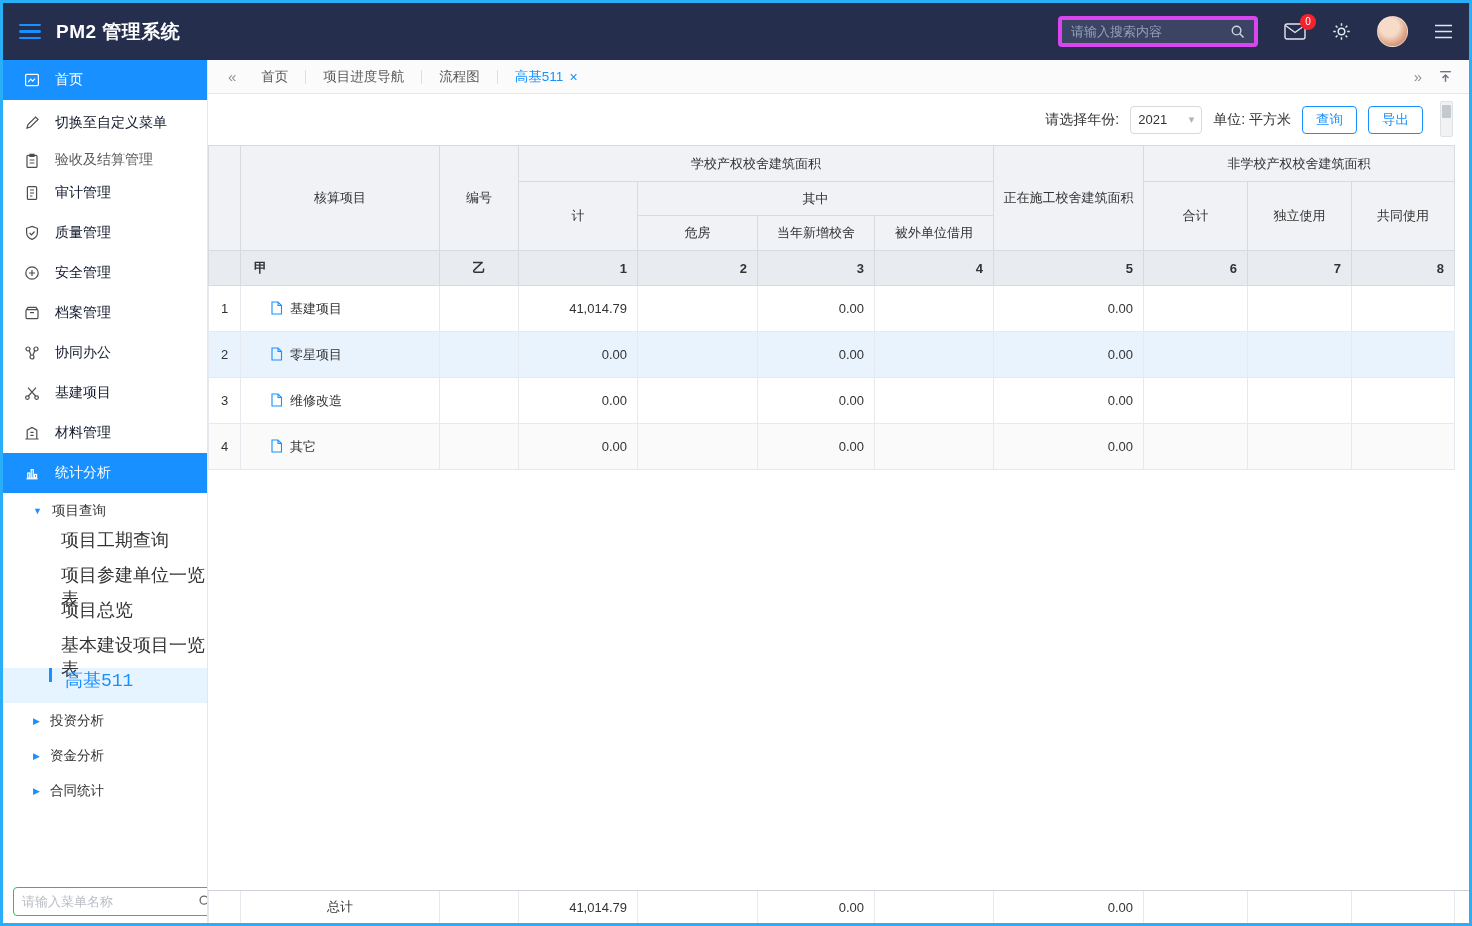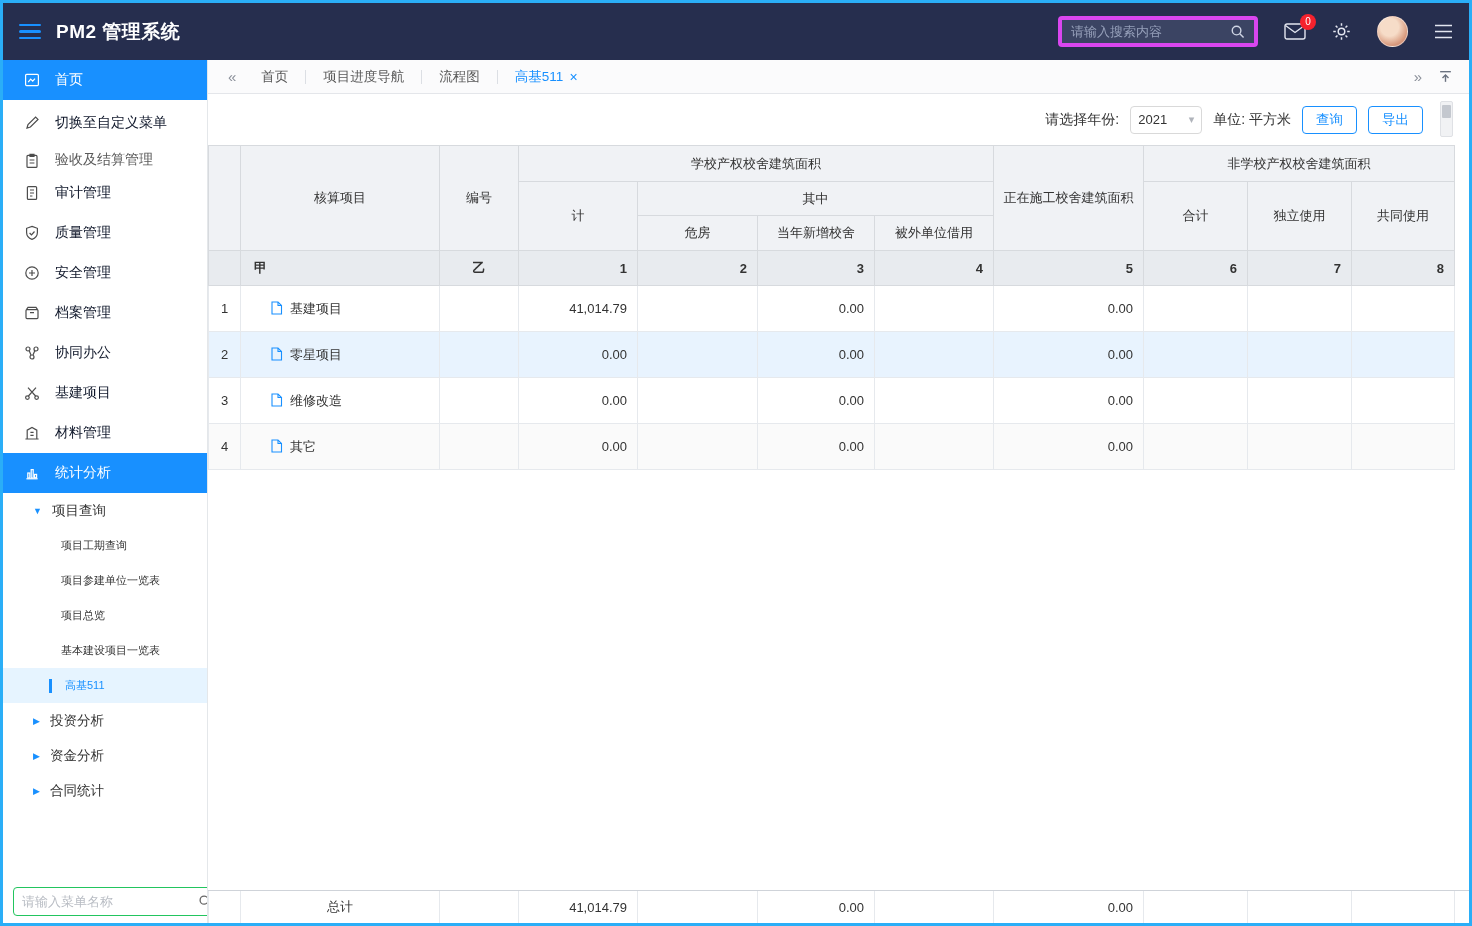--- a/index.html
+++ b/index.html
@@ -26,21 +26,21 @@
   
   .sidebar { width:205px; flex:none; background:#fff; border-right:1px solid #e4e7ea; position:relative; overflow:hidden; }
   .menu-item { height:40px; display:flex; align-items:center; gap:14px; padding:0 10px 0 20px; font-size:14px; color:#0f172a; cursor:pointer; }
   .menu-item .ico { width:18px; display:flex; justify-content:center; color:#4d4d4d; flex:none; }
   .menu-item.active { background:#1890ff; color:#fff; }
   .menu-item.active .ico { color:#fff; }
   .menu-item.tall { height:45px; }
   .menu-item.clipped { height:28px; overflow:hidden; align-items:flex-end; padding-bottom:4px; color:#5a5a5a; }
   .sub-group { height:35px; display:flex; align-items:center; gap:10px; padding-left:30px; font-size:13.5px; color:#333; cursor:pointer; }
   .sub-group .arr { color:#1890ff; font-size:9px; }
-  .sub-item { height:35px; display:flex; align-items:center; padding-left:58px; font-size:11px; color:#333; cursor:pointer; }
+  .sub-item { height:35px; display:flex; align-items:flex-start; padding-left:58px; font-size:18px; color:#333; cursor:pointer;font-family:Liberation Mono, monospace; }
   .sub-item.active { padding-left:46px; background:#e6f4ff; color:#1890ff; }
   .sub-item.active .bar { width:3px; height:14px; background:#1890ff; margin-right:13px; }
   .side-search { position:absolute; bottom:0; left:0; right:0; height:44px; background:#fff; display:flex; align-items:center; padding:0 10px; }
   .side-search .box { flex:1; height:29px; border:1px solid #22c55e; border-radius:4px; display:flex; align-items:center; padding:0 8px; }
   .side-search input { flex:1; border:none; outline:none; font-size:13px; color:#333; min-width:0; }
   .side-search input::placeholder { color:#b9bdc4; }
 
   
   .content { flex:1; display:flex; flex-direction:column; min-width:0; background:#fff; }
   .tabbar { height:34px; flex:none; background:#fbfbfc; border-bottom:1px solid #e4e6ea; display:flex; align-items:center; padding:0 12px; font-size:13.5px; color:#595959; }

